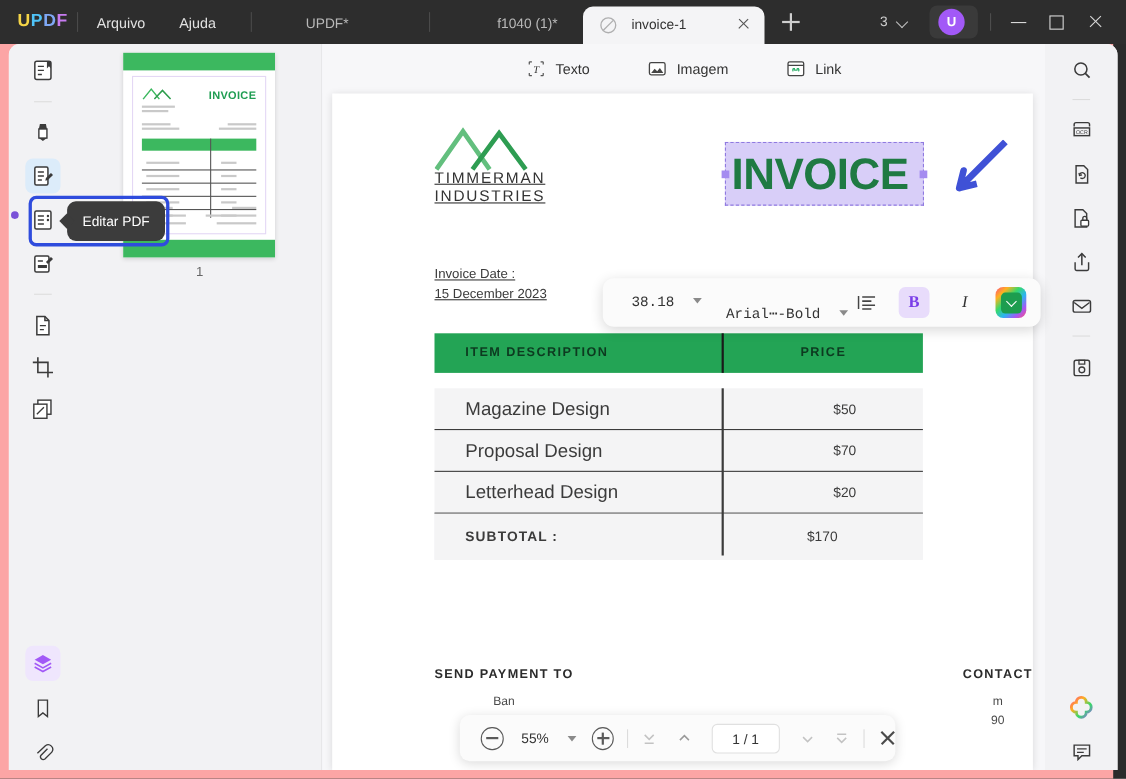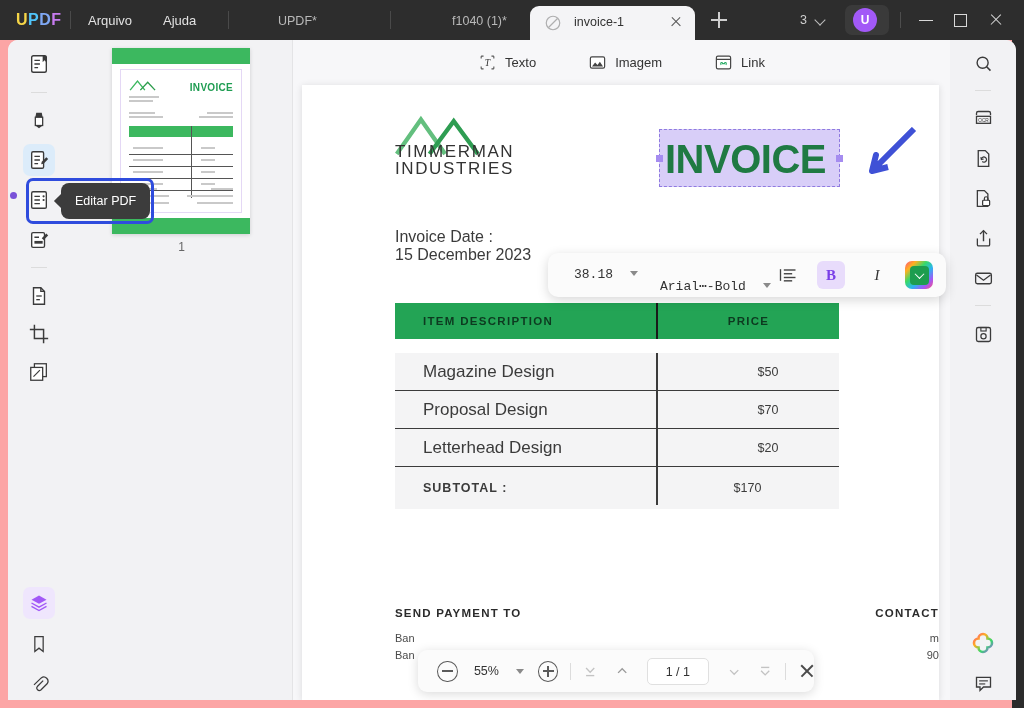--- a/index.html
+++ b/index.html
@@ -104,30 +104,30 @@
   .docarea { position:absolute; left:285px; top:0; right:66px; height:660px; background:#f7f7f9; }
   .edit-toolbar { position:absolute; left:0; top:0; width:100%; height:44px; background:#f7f7f9;
                   display:flex; align-items:center; justify-content:center; gap:52px; }
   .tb-btn { display:flex; align-items:center; gap:8px; cursor:pointer; }
   .tb-btn span { font-size:13px; color:#333; }
 
   .page { position:absolute; left:9px; top:45px; width:637px; height:615px; background:#fff;
           box-shadow:0 1px 7px rgba(0,0,0,.12); overflow:hidden; }
 
   .inv-logo { position:absolute; left:93px; top:25px; width:95px; height:50px; }
-  .inv-company { position:absolute; left:93px; top:58px; font-size:17px; color:#333;
-                 letter-spacing:1.6px; line-height:17px; }
+  .inv-company { position:absolute; left:93px; top:68px; font-size:14px; color:#333;
+                 letter-spacing:1.6px; line-height:17px;text-decoration:underline; }
   .inv-title { position:absolute; left:363px; top:52px; font-size:40px; font-weight:bold;
                color:#1f7a43; letter-spacing:-0.5px; font-family:"Liberation Sans",sans-serif; }
   .sel-rect { position:absolute; left:357px; top:44px; width:181px; height:58px;
               background:rgba(168,146,240,.45); border:1.5px dashed #8f7ae0; }
   .handle { position:absolute; width:7px; height:7px; background:#a58cf0; }
   .arrow { position:absolute; left:552px; top:42px; width:64px; height:62px; }
 
-  .inv-date-lbl { position:absolute; left:93px; top:143px; font-size:16px; color:#3b3b3b; line-height:18px;}
+  .inv-date-lbl { position:absolute; left:93px; top:155px; font-size:12px; color:#3b3b3b; line-height:18px;text-decoration:underline;}
   .inv-name { position:absolute; right:0px; top:170px; font-size:11.5px; color:#4a4a4a; letter-spacing:.6px;}
 
   .tbl { position:absolute; left:93px; top:218px; width:444px; }
   .tbl-head { display:flex; height:36px; background:#23a455; color:#0d3a20; }
   .tbl-head .c1 { width:261px; padding-left:28px; font-size:11.5px; font-weight:bold; letter-spacing:1.3px; line-height:36px;}
   .tbl-head .c2 { flex:1; text-align:center; font-size:11.5px; font-weight:bold; letter-spacing:1.3px; line-height:36px;}
   .tbl-head .vdiv { width:2px; background:#1a1a1a; }
   .tbl-body { position:relative; margin-top:14px; background:#f4f4f5; }
   .trow { display:flex; height:38px; border-bottom:1.5px solid #3b3b3b; }
   .trow:last-child { border-bottom:none; }
@@ -135,21 +135,21 @@
   .trow .c2 { flex:1; text-align:center; font-size:12.5px; color:#3b3b3b; line-height:38px;padding-left:41px;}
   .tbl-vline { position:absolute; left:261px; top:0; width:2px; height:152px; background:#3b3b3b; }
   .subtotal { display:flex; height:42px; background:#f4f4f5; }
   .subtotal .c1 { width:261px; padding-left:28px; font-size:12.5px; font-weight:bold;
                   letter-spacing:1px; color:#3b3b3b; line-height:42px;}
   .subtotal .c2 { flex:1; text-align:center; font-size:12.5px; color:#3b3b3b; line-height:42px;}
 
   .foot-l { position:absolute; left:93px; top:522px; }
   .foot-r { position:absolute; right:0px; top:522px; text-align:right; }
   .foot-h { font-size:11.5px; font-weight:bold; letter-spacing:1.2px; color:#2b2b2b; }
-  .foot-t { font-size:11px; color:#4a4a4a; margin-top:11px; line-height:17px; }
+  .foot-t { font-size:11px; color:#4a4a4a; margin-top:11px; line-height:17px;text-align:center; }
 
   
   .fmtbar { position:absolute; left:540px; top:213px; width:398px; height:44px; background:#fbfbfb;
             border-radius:10px; box-shadow:0 3px 12px rgba(0,0,0,.16); display:flex; align-items:center; z-index:30; }
   .fmt-size { position:absolute; left:26px; top:14px; font-size:13px; color:#333;
               font-family:"Liberation Mono",monospace; }
   .fmt-cw { display:inline-block; width:0; height:0; border-left:4px solid transparent;
             border-right:4px solid transparent; border-top:5px solid #8a8a8a; vertical-align:2px; }
   .fmt-font { position:absolute; left:112px; top:25px; font-size:13px; color:#333;
               font-family:"Liberation Mono",monospace; }

